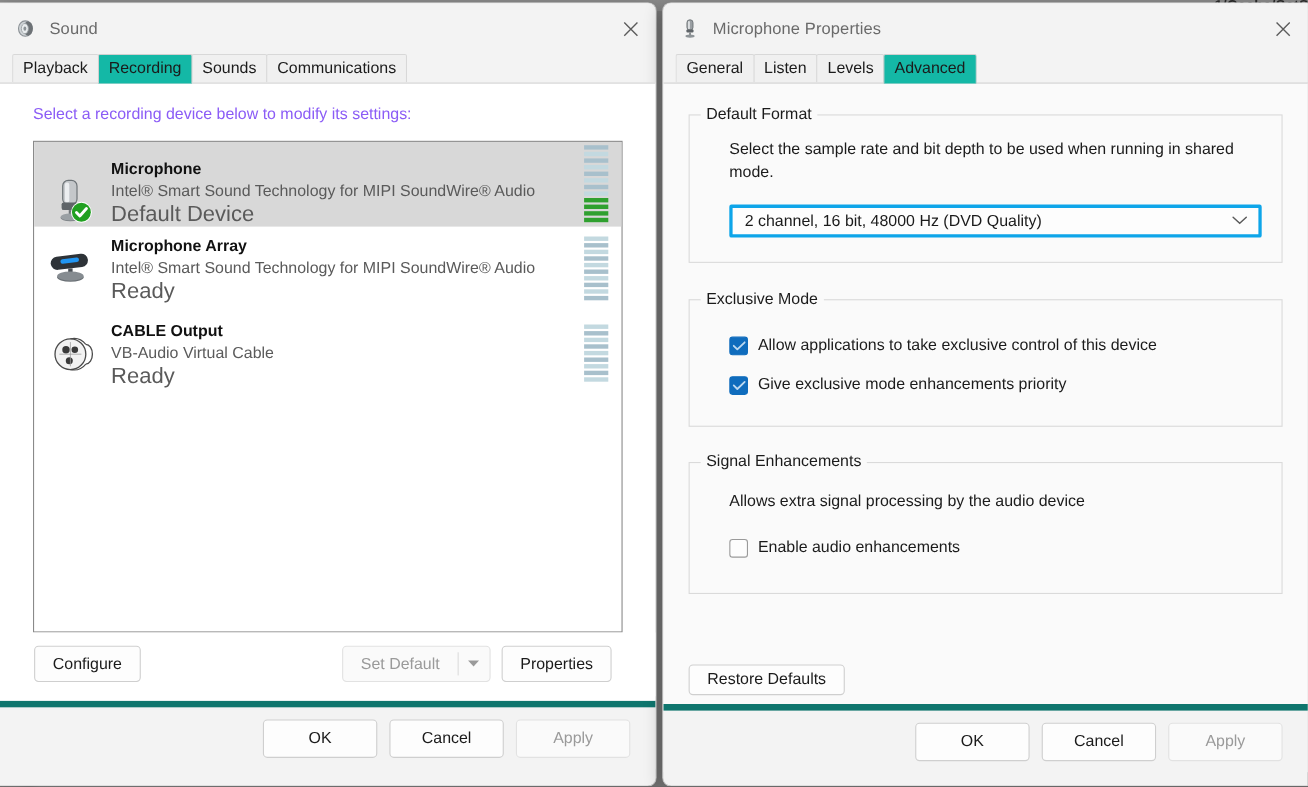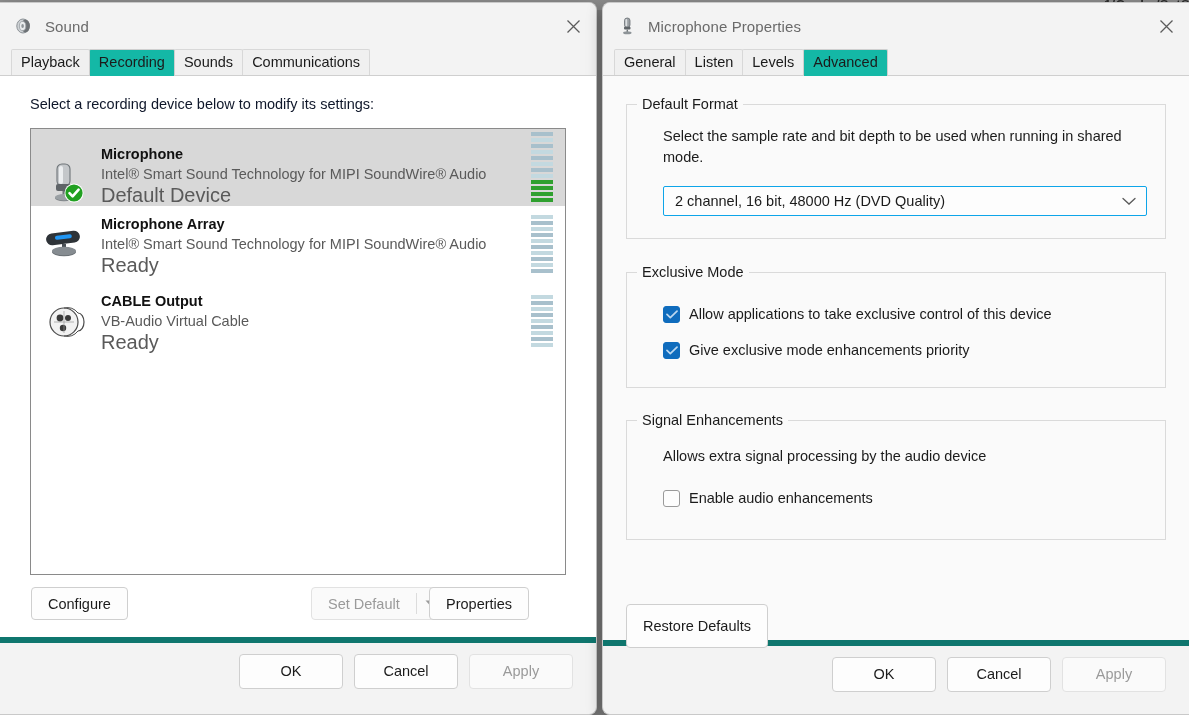--- a/index.html
+++ b/index.html
@@ -101,21 +101,21 @@
     left: 0px; top: 2px;
     width: 597px; height: 713px;
     border-left: none;
     border-radius: 0 8px 8px 0;
   }
   #sound-window .tabpanel {
     height: 562px;
     padding: 0;
   }
   .hint-label {
-    font-size: 14.5px; color: #0f172a;
+    font-size: 14.5px; color: #8b5cf6;
     padding: 20px 0 0 30px;
   }
   .devlist {
     margin: 16px 30px 0 30px;
     height: 447px;
     border: 1px solid #8a8a8a;
     background: #ffffff;
     overflow: hidden;
     position: relative;
   }
@@ -234,21 +234,21 @@
     white-space: nowrap;
   }
   .gb-text {
     font-size: 14.5px; color: #1b1b1b;
     line-height: 21px;
     margin: 7px 0 0 18px;
   }
   .combo {
     margin: 18px 0 6px 18px;
     height: 30px;
-    border: 1px solid #0ea5e9;
+    border: 3px solid #0ea5e9;
     background: #fdfdfd;
     display: flex; align-items: center;
     padding: 0 10px 0 11px;
     border-radius: 2px;
   }
   .combo-val { flex: 1 1 auto; font-size: 14.5px; color: #1b1b1b; white-space: nowrap; }
   .cb-row {
     display: flex; align-items: center;
     margin: 0 0 0 18px;
     height: 30px;
@@ -416,21 +416,21 @@
           <div class="splitbtn">
             <div class="sb-main">Set Default</div>
             <div class="sb-div"></div>
             <div class="sb-arrow">
               <svg width="11" height="7" viewBox="0 0 11 7">
                   <path d="M0.5 0.5 L5.5 6 L10.5 0.5 Z" fill="#9a9a9a"></path>
                 </svg>
             </div>
           </div>
         </div>
-        <div style="position:absolute; left:429px; top:12px;">
+        <div style="position:absolute; left:456px; top:12px;">
           <button class="btn">Properties</button>
         </div>
       </div>
 
     </div>
 
     <div class="dialog-footer">
       <button class="btn">OK</button>
       <button class="btn">Cancel</button>
       <button class="btn disabled">Apply</button>
@@ -503,21 +503,21 @@
       <div class="groupbox" style="margin-top:32px; padding-bottom:26px;">
         <div class="gb-title">Signal Enhancements</div>
         <div class="gb-text" style="margin-top:11px;">Allows extra signal processing by the audio device</div>
         <div class="cb-row" style="margin-top:16px;">
           <span class="cb-box unchecked"></span>
           <span class="cb-label">Enable audio enhancements</span>
         </div>
       </div>
 
       <div class="mic-restore-wrap" style="margin-top:64px;">
-        <button class="btn" style="height:44px;">Restore Defaults</button>
+        <button class="btn" style="height:28px;">Restore Defaults</button>
       </div>
 
     </div>
 
     <div class="dialog-footer">
       <button class="btn">OK</button>
       <button class="btn">Cancel</button>
       <button class="btn disabled">Apply</button>
     </div>
 

